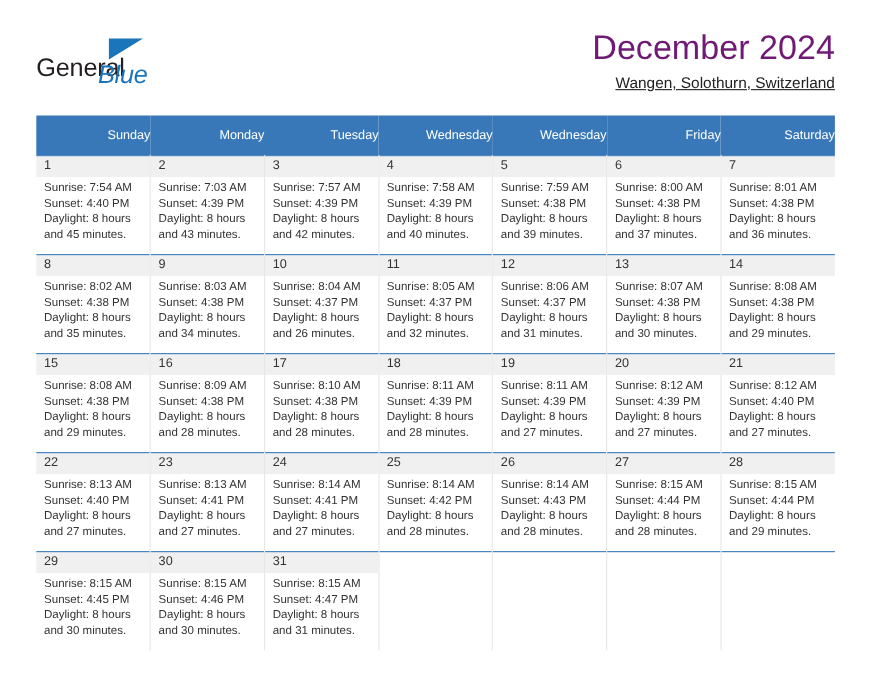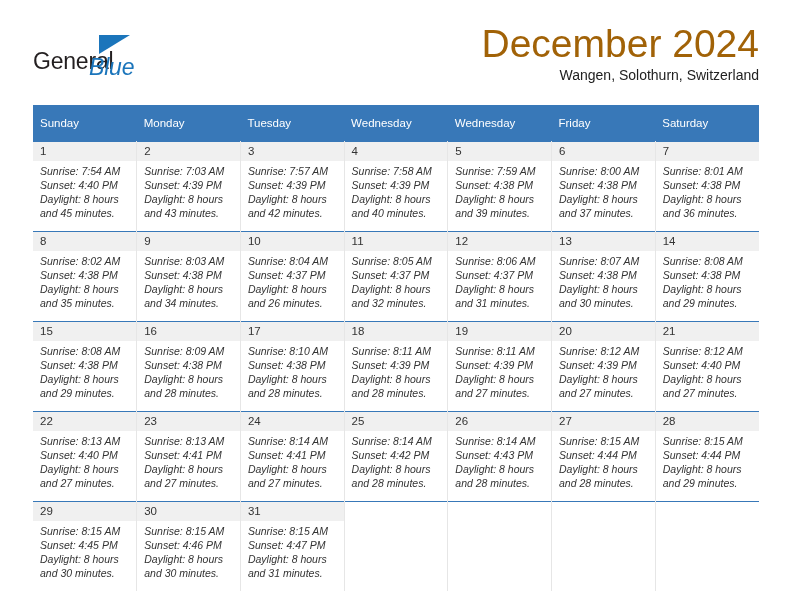--- a/index.html
+++ b/index.html
@@ -52,48 +52,49 @@
     color: #1b75bb;
     font-family: "Liberation Sans", sans-serif;
     font-style: italic;
   }
   .title-block {
     position: absolute;
     right: 0; top: 0;
     text-align: right;
   }
   .cal-title {
-    font-size: 39px;
-    color: #a16207;
+    font-size: 31px;
+    color: #701a75;
     line-height: 36px;
     white-space: nowrap;
     margin-left: 16px;
   }
   .cal-subtitle {
     font-size: 14px;
     color: #212121;
     line-height: 22px;
     margin-top: 2px;
     white-space: nowrap;
+    text-decoration: underline;
   }
 
   
   .calendar {
     position: absolute;
     left: 33px; top: 105px;
     width: 726px;
     border-collapse: collapse;
     table-layout: fixed;
   }
   .calendar th {
     background: #3878b8;
     color: #ffffff;
     font-size: 11.5px;
     font-weight: normal;
-    text-align: left;
+    text-align: right;
     padding: 4px 0 4px 7px;
     height: 36px;
     border: none;
   }
   .calendar td {
     vertical-align: top;
     padding: 0;
     width: 103.71px;
     height: 90px;
     border-top: 1.5px solid #3878b8;
@@ -115,21 +116,20 @@
     height: 19px;
     line-height: 13px;
   }
   .daynum.empty { background: #ffffff; }
   .details {
     display: block;
     padding: 3px 5px 0 7px;
     font-size: 10.5px;
     line-height: 14px;
     color: #333333;
-    font-style: italic;
   }
   .details span { display: block; white-space: nowrap; }
 </style>
 </head>
 <body>
 
 <div id="page">
 
   <div class="header">
 

